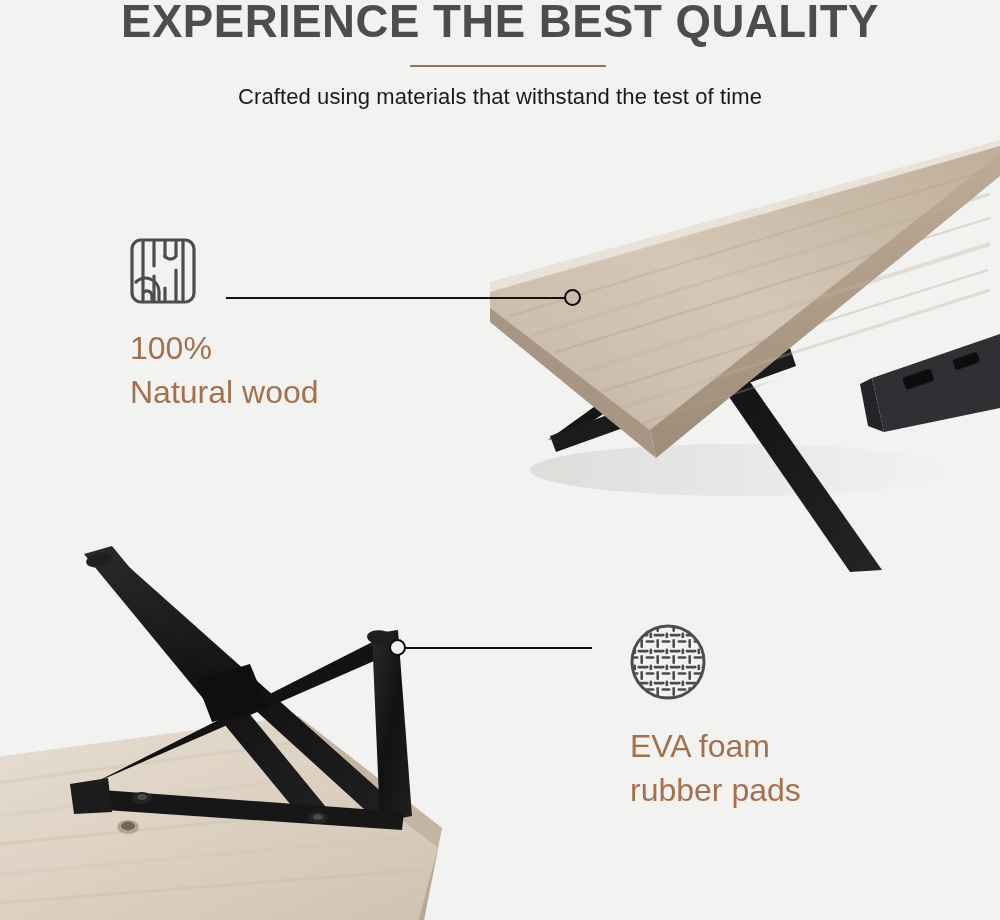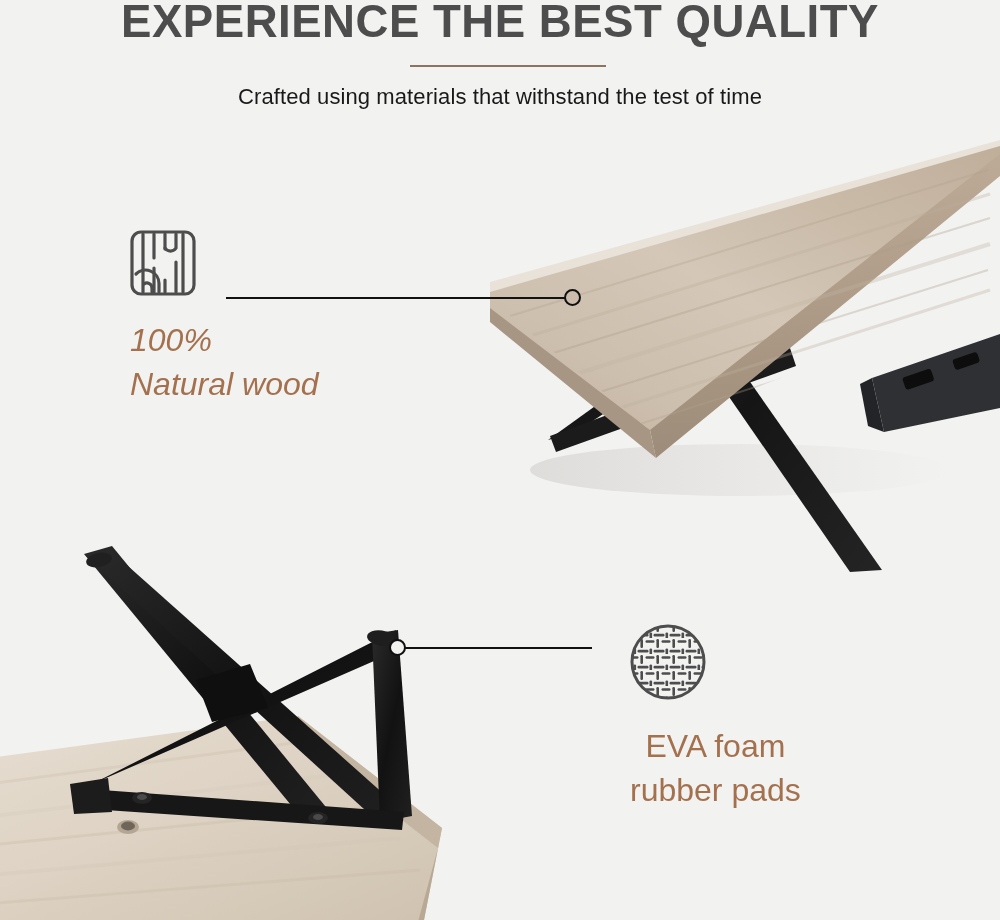--- a/index.html
+++ b/index.html
@@ -63,24 +63,24 @@
   
   .feature { position: absolute; }
   .feature-label {
     font-family: "Liberation Sans", sans-serif;
     font-weight: 300;
     font-size: 32px;
     line-height: 1.38;
     color: #a4714f;
     white-space: pre-line;
   }
-  #feature-wood { left: 128px; top: 228px; font-style: italic; }
+  #feature-wood { left: 128px; top: 236px; }
   #feature-wood .feature-label { margin-top: 20px; margin-left: 2px; }
   #feature-foam { left: 628px; top: 622px; }
-  #feature-foam .feature-label { margin-top: 22px; margin-left: 2px; text-align: center; }
+  #feature-foam .feature-label { margin-top: 22px; margin-left: 2px; }
 
   .icon-wood, .icon-foam { display: block; }
 
   
   .leader {
     position: absolute;
     height: 2px;
     background: #121212;
   }
   #leader-wood { left: 226px; top: 297px; width: 340px; }

